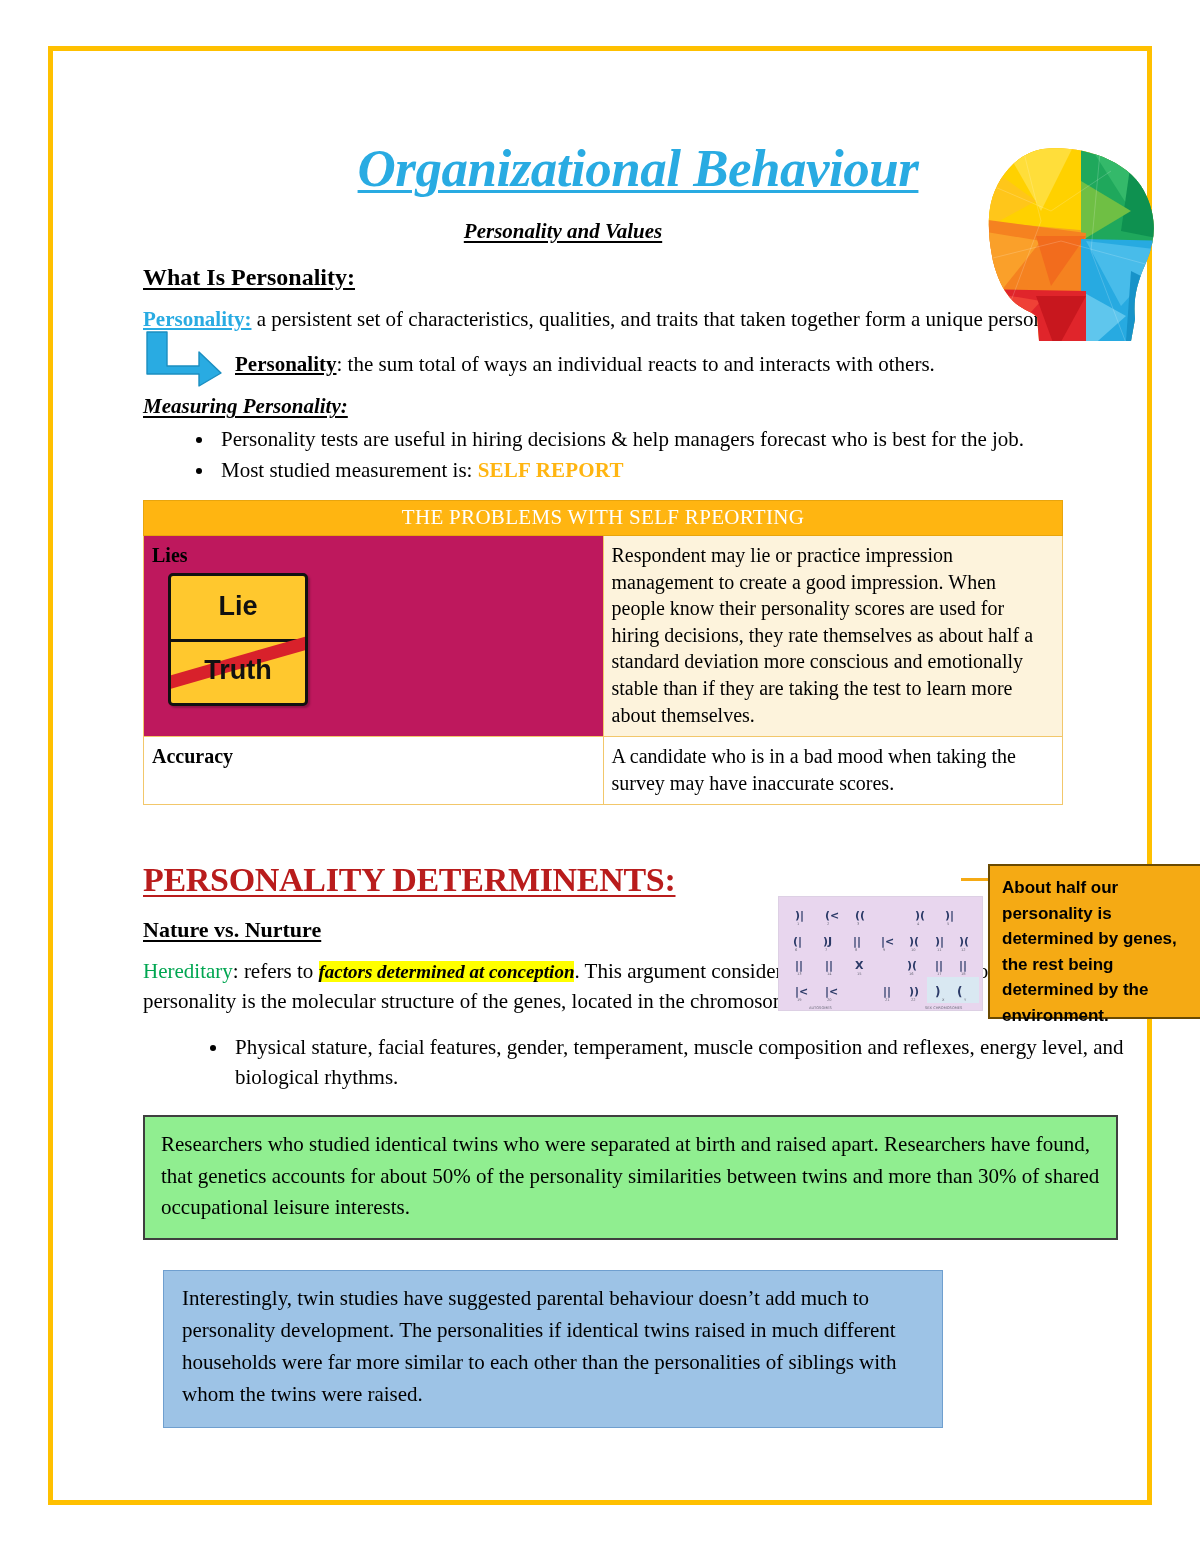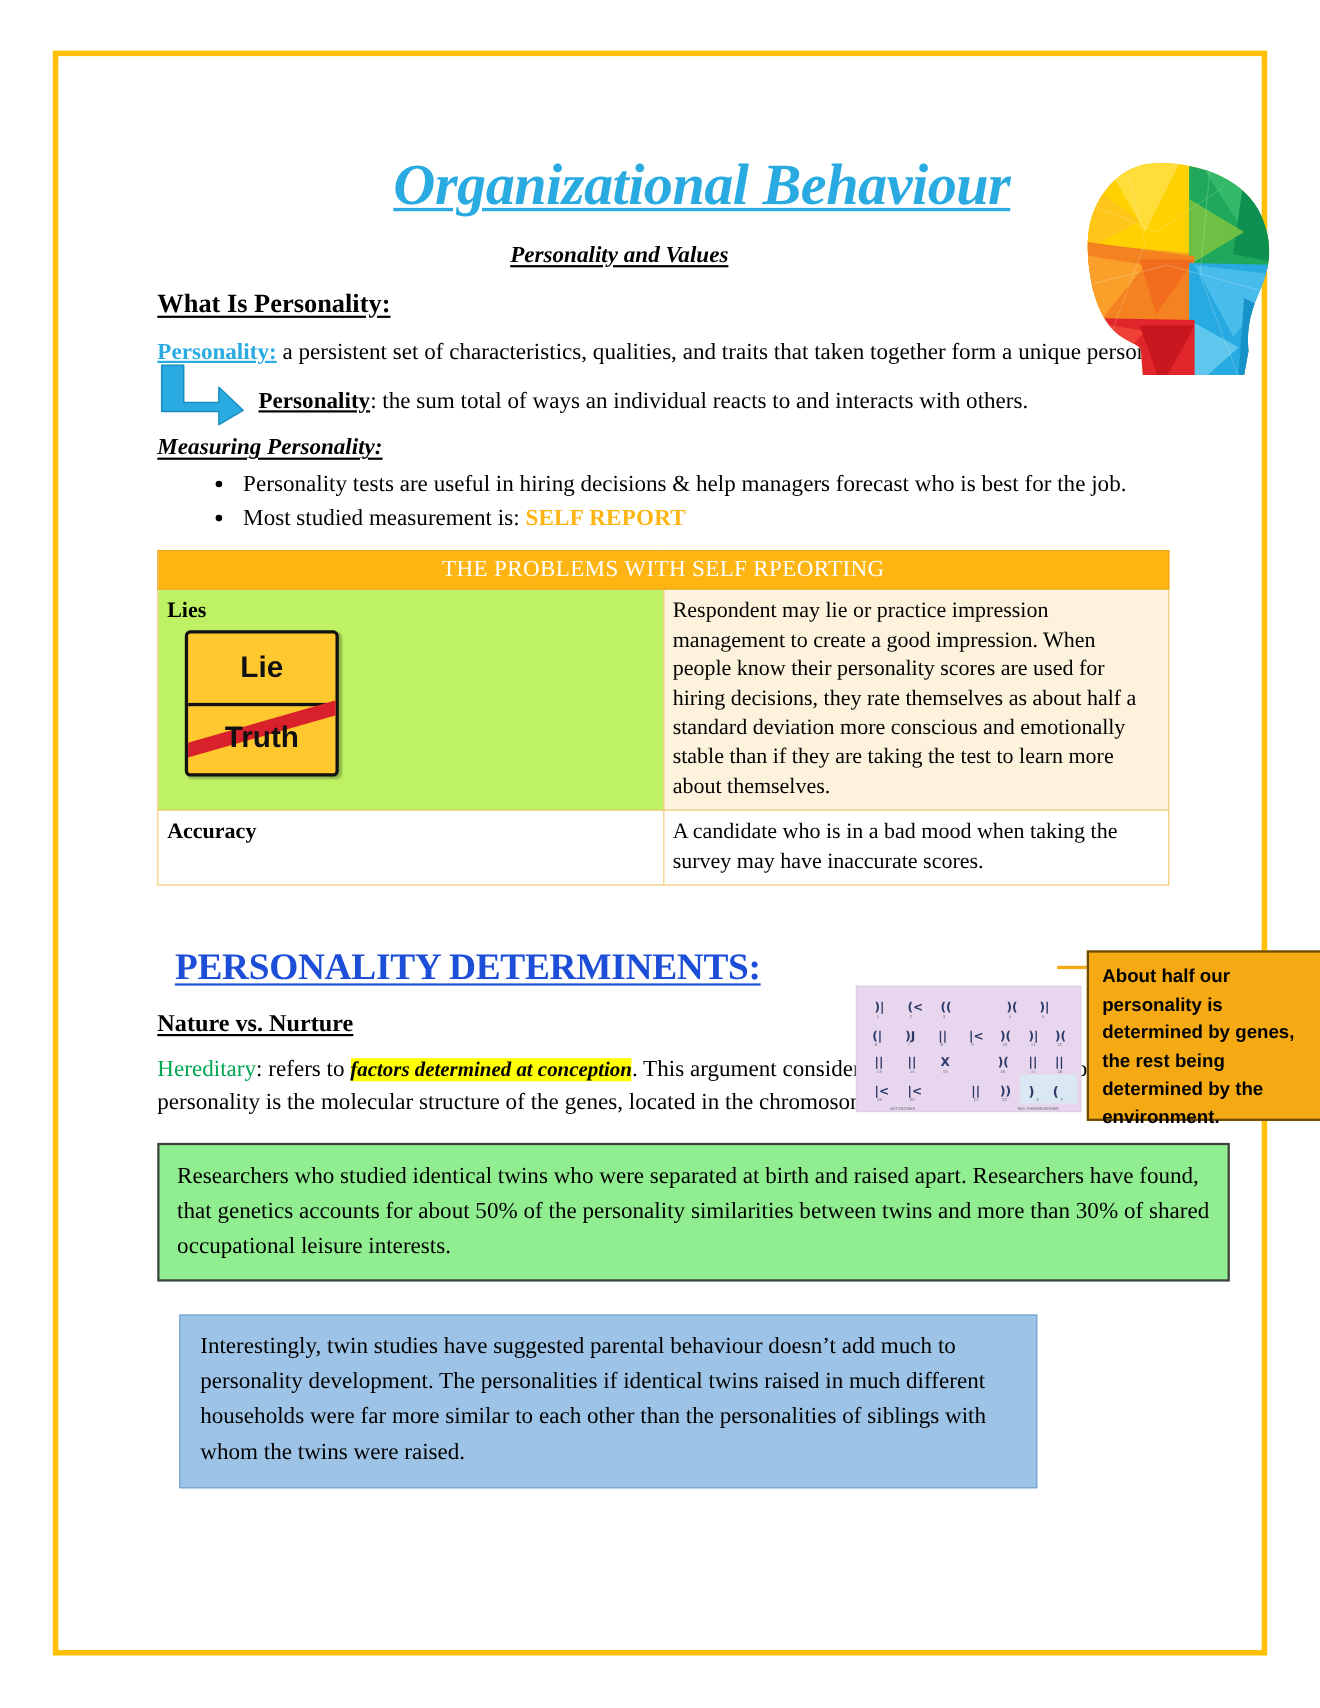--- a/index.html
+++ b/index.html
@@ -85,22 +85,22 @@
     font-size: 24px;
     margin: 20px 0 0 0;
     text-decoration: underline;
     text-underline-offset: 3px;
     color: #000;
   }
   h1.bigsec {
     font-family: "Liberation Serif", serif;
     font-weight: bold;
     font-size: 34px;
-    color: #1d4ed8;
-    margin: 16px;
+    color: #b91c1c;
+    margin: 0;
     text-decoration: underline;
     text-decoration-thickness: 2px;
     text-underline-offset: 4px;
     letter-spacing: -0.3px;
   }
   .sub-head {
     font-family: "Liberation Serif", serif;
     font-weight: bold;
     font-style: italic;
     font-size: 21px;
@@ -187,21 +187,21 @@
     border: 1px solid #F2C76B;
     vertical-align: top;
     font-family: "Liberation Serif", serif;
     font-size: 20px;
     line-height: 1.33;
     padding: 6px 8px 8px 8px;
   }
   td.cell-label {
     width: 210px;
     font-weight: bold;
-    background: #bef264;
+    background: #be185d;
   }
   td.cell-body-cream { background: #FDF3DC; }
   td.cell-label-white { width: 210px; font-weight: bold; background: #ffffff; }
   td.cell-body-white { background: #ffffff; }
 
   
   .sign {
     width: 140px; height: 133px;
     margin: 4px 0 2px 16px;
     background: #FFC82E;
@@ -455,20 +455,23 @@
 
     <div id="callout-tail"></div>
     <div id="callout">About half our personality is determined by genes, the rest being determined by the environment.</div>
 
     <h1 class="bigsec" style="margin-top:56px;">PERSONALITY DETERMINENTS:</h1>
 
     <div class="nature-head">Nature vs. Nurture</div>
 
     <p class="body"><span class="kw-green">Hereditary</span><span>: refers to </span><span class="hl-yellow">factors determined at conception</span><span>. This argument considers the ultimate explanation of an individual’s personality is the molecular structure of the genes, located in the chromosomes.</span></p>
 
+    <ul class="b b2">
+      <li>Physical stature, facial features, gender, temperament, muscle composition and reflexes, energy level, and biological rhythms.</li>
+    </ul>
 
     <div class="box-green">Researchers who studied identical twins who were separated at birth and raised apart. Researchers have found, that genetics accounts for about 50% of the personality similarities between twins and more than 30% of shared occupational leisure interests.</div>
 
     <div class="box-blue">Interestingly, twin studies have suggested parental behaviour doesn’t add much to personality development. The personalities if identical twins raised in much different households were far more similar to each other than the personalities of siblings with whom the twins were raised.</div>
 
 
   </div>
 </div>
 
 </body></html>

